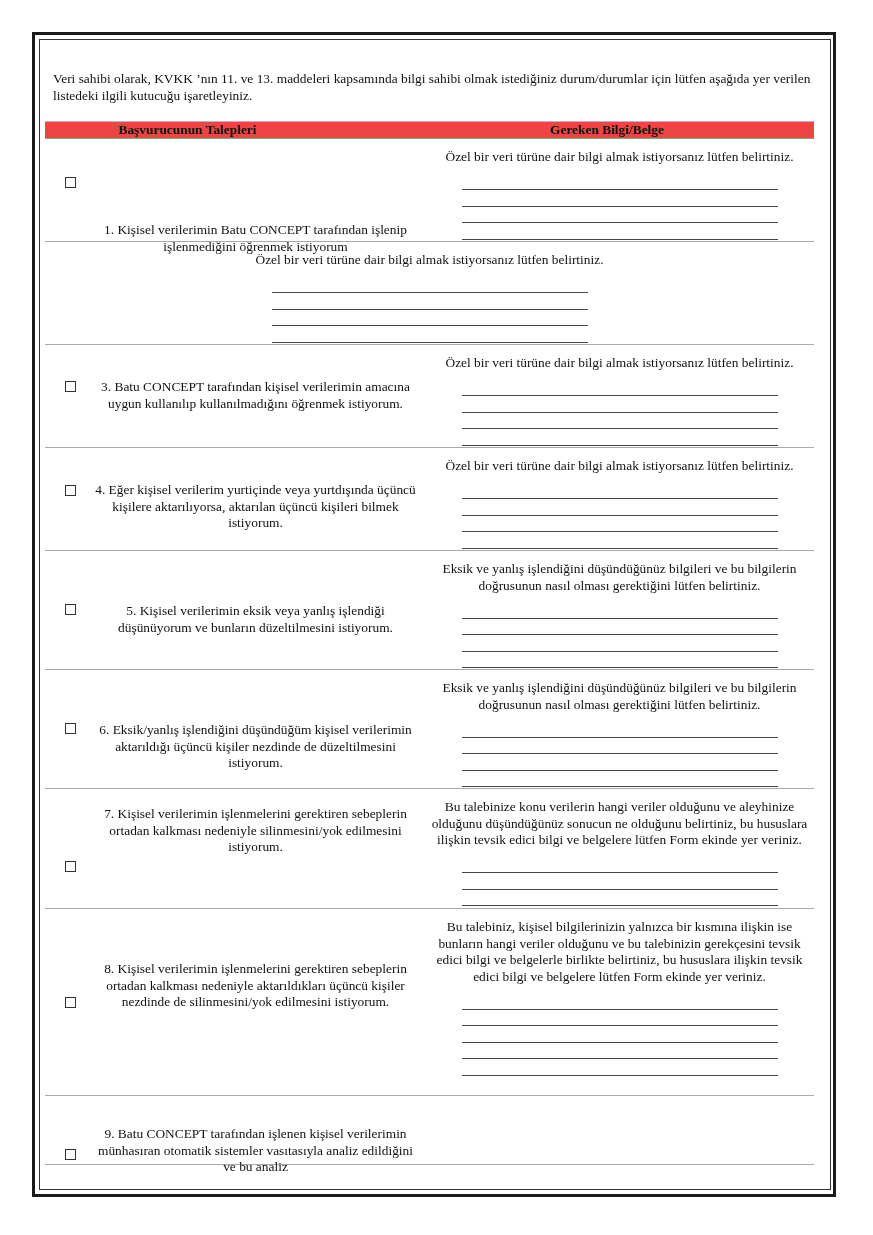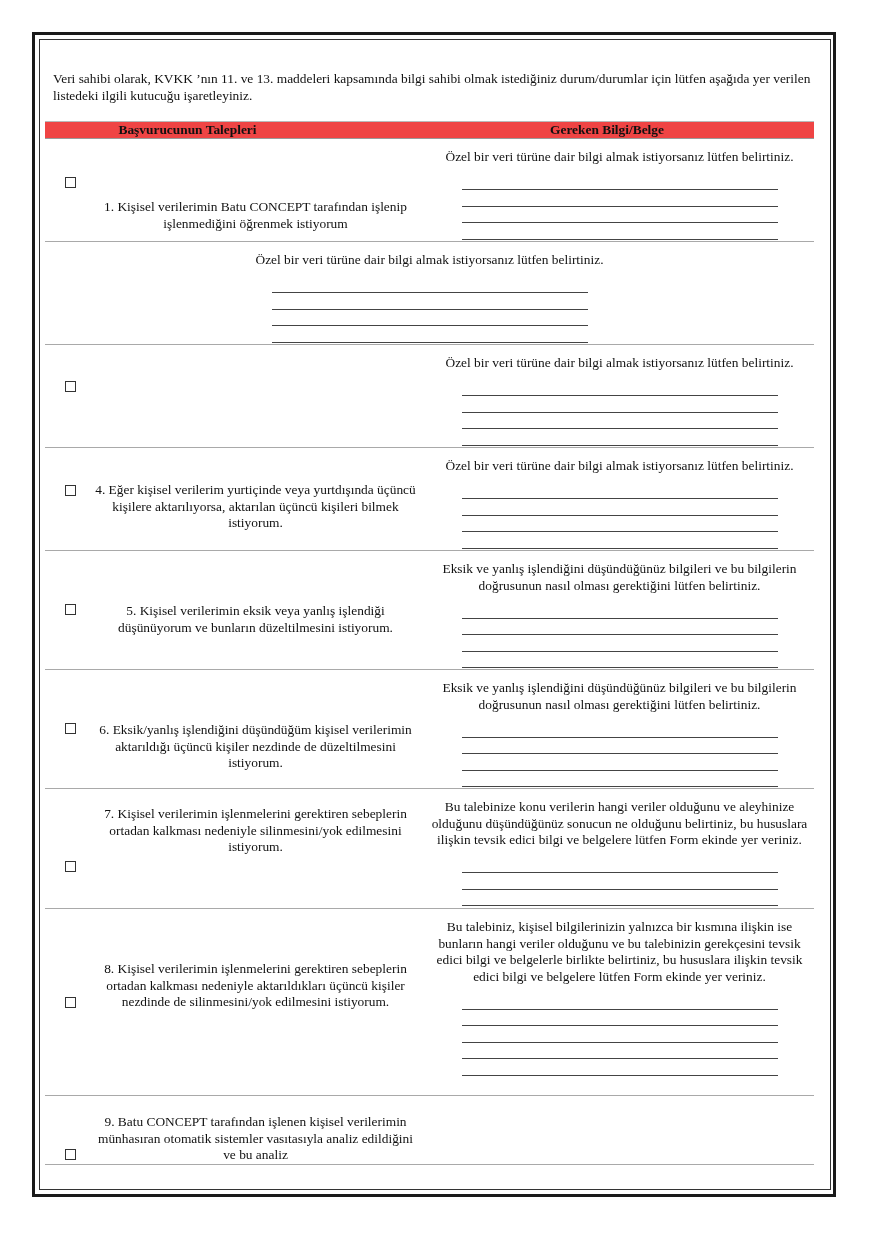--- a/index.html
+++ b/index.html
@@ -30,21 +30,21 @@
 
 <div class="table">
   <div class="thead">
     <div class="c1">Başvurucunun Talepleri</div>
     <div class="c2">Gereken Bilgi/Belge</div>
   </div>
   <div id="rows">
       <div class="row" style="height: 103px;">
         <div class="left">
           <div class="cb" role="checkbox" aria-checked="false" style="top: 38px;"></div>
-          <div class="req" style="top: 60px;">1. Kişisel verilerimin Batu CONCEPT tarafından işlenip işlenmediğini öğrenmek istiyorum</div>
+          <div class="req" style="top: 83px;">1. Kişisel verilerimin Batu CONCEPT tarafından işlenip işlenmediğini öğrenmek istiyorum</div>
         </div>
         <div class="right">
           <div style="padding: 0px 6px;">Özel bir veri türüne dair bilgi almak istiyorsanız lütfen belirtiniz.</div>
           <div class="lines">
             <div class="line"></div>
             <div class="line"></div>
             <div class="line"></div>
             <div class="line"></div>
           </div>
         </div>
@@ -56,20 +56,21 @@
             <div class="line"></div>
             <div class="line"></div>
             <div class="line"></div>
             <div class="line"></div>
           </div>
         </div>
       </div>
       <div class="row" style="height: 103px;">
         <div class="left">
           <div class="cb" role="checkbox" aria-checked="false" style="top: 36px;"></div>
+          <div class="req" style="top: 34px;">3. Batu CONCEPT tarafından kişisel verilerimin amacına uygun kullanılıp kullanılmadığını öğrenmek istiyorum.</div>
         </div>
         <div class="right">
           <div style="padding: 0px 6px;">Özel bir veri türüne dair bilgi almak istiyorsanız lütfen belirtiniz.</div>
           <div class="lines">
             <div class="line"></div>
             <div class="line"></div>
             <div class="line"></div>
             <div class="line"></div>
           </div>
         </div>
@@ -145,17 +146,17 @@
             <div class="line"></div>
             <div class="line"></div>
             <div class="line"></div>
             <div class="line"></div>
           </div>
         </div>
       </div>
       <div class="row" style="height: 69px;">
         <div class="left">
           <div class="cb" role="checkbox" aria-checked="false" style="top: 53px;"></div>
-          <div class="req" style="top: 18px;">9. Batu CONCEPT tarafından işlenen kişisel verilerimin münhasıran otomatik sistemler vasıtasıyla analiz edildiğini ve bu analiz</div>
+          <div class="req" style="top: 30px;">9. Batu CONCEPT tarafından işlenen kişisel verilerimin münhasıran otomatik sistemler vasıtasıyla analiz edildiğini ve bu analiz</div>
         </div>
       </div>
     </div>
 </div>
 
 </body></html>

